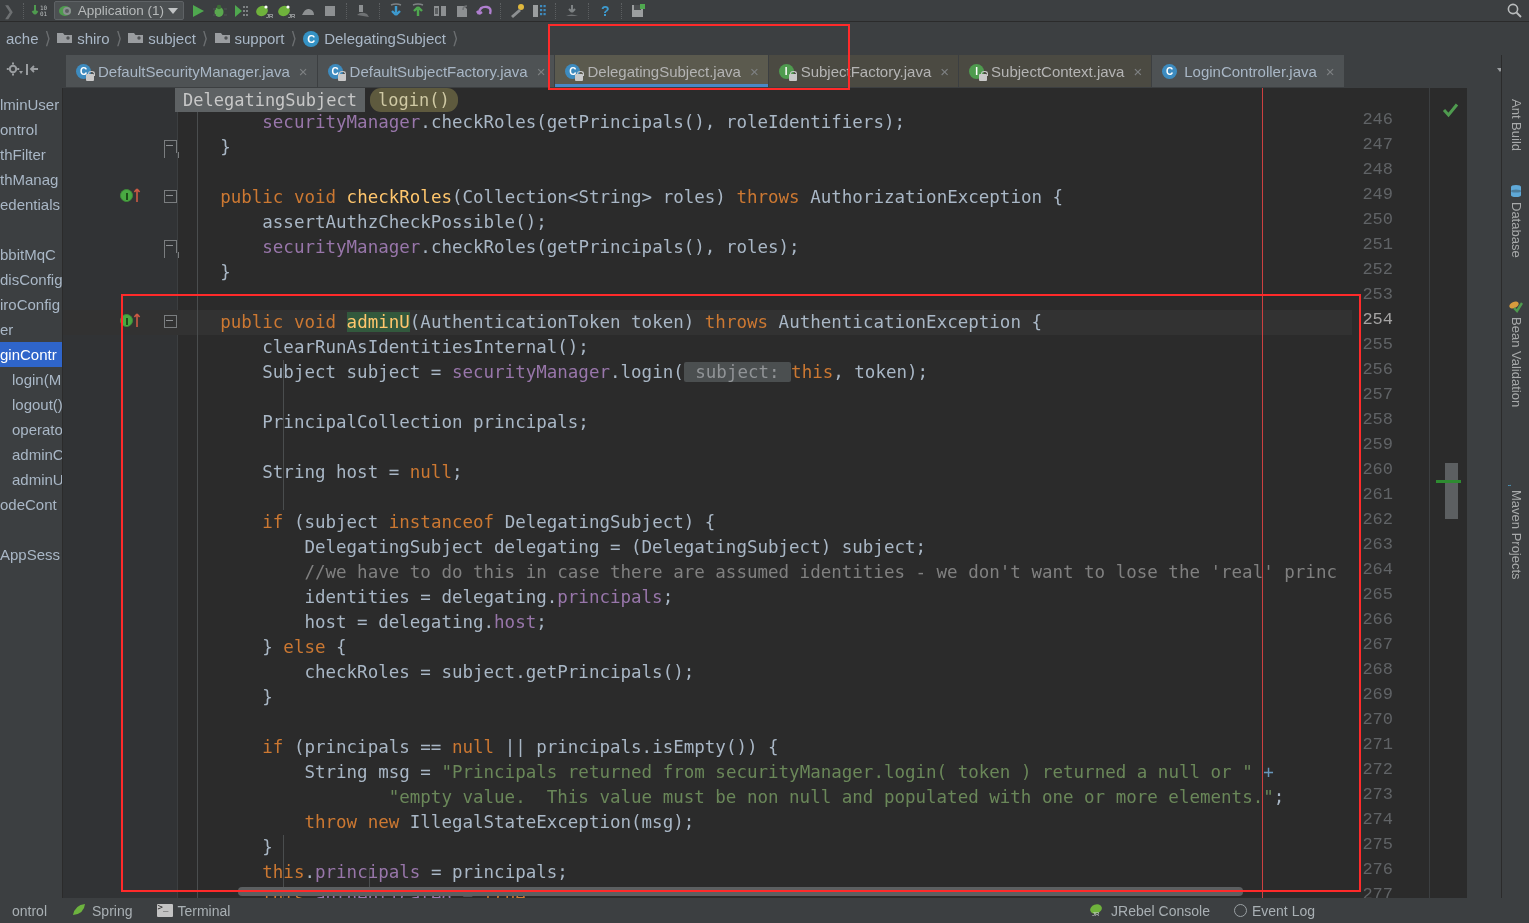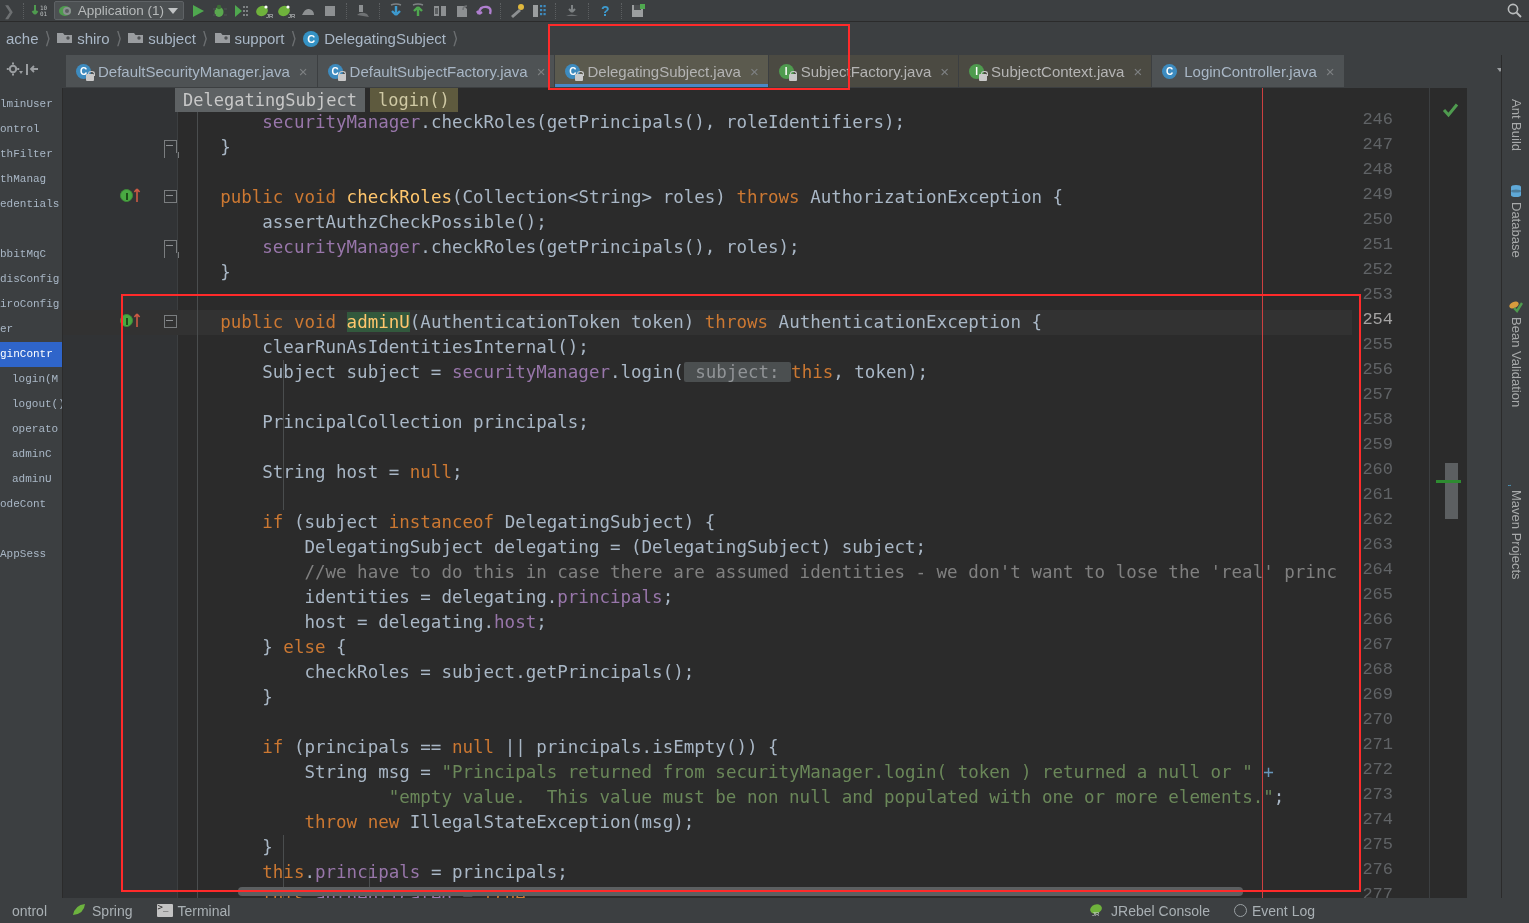--- a/index.html
+++ b/index.html
@@ -62,37 +62,37 @@
   .ficon .lock::before { content:""; position:absolute; left:1.5px; top:-3px; width:5px;height:4px;
                  border:1.5px solid #c9c9c9; border-bottom:none; border-radius:3px 3px 0 0; }
   #tab-right-ctrls { margin-left:auto; display:flex; align-items:center; gap:6px; padding-right:6px; }
 
   
   #leftpanel {
     position:absolute; left:0; top:88px; width:63px; height:810px;
     background:#3c3f41; overflow:hidden; border-right:1px solid #2b2b2b;
   }
   .struct-row {
-    height:25px; line-height:25px; font-size:11px; color:#a9b7c6;
-    white-space:nowrap; padding-left:0px; overflow:hidden;font-family:Liberation Mono, monospace;
+    height:25px; line-height:25px; font-size:15px; color:#a9b7c6;
+    white-space:nowrap; padding-left:0px; overflow:hidden;
   }
   .struct-row.sel { background:#2f65ca; color:#ffffff; }
   .struct-row.indent { padding-left:12px; }
 
   
   #editor {
     position:absolute; left:63px; top:88px; width:1404px; height:810px;
     background:#2b2b2b; overflow:hidden;
   }
   
   #chiprow { position:absolute; left:112px; top:0px; height:24px; display:flex; gap:5px; z-index:6; }
   .chip { height:24px; line-height:24px; padding:0 8px; font-family:"DejaVu Sans Mono", monospace;
           font-size:17px; color:#c8c8c8; }
   .chip.c1 { background:#5e6264; }
-  .chip.c2 { background:#5e5a3e; color:#cfc9a4; }
+  .chip.c2 { background:#5e5a3e; color:#cfc9a4;border-radius:11px; }
 
   #gutter { position:absolute; left:0; top:0; width:115px; height:810px; background:#313335; }
   #gutterline { position:absolute; left:114px; top:0; width:1px; height:810px; background:#3c3f41; }
 
   .lnum { position:absolute; right:74px; font-family:Liberation Mono, monospace; font-size:17px;
           color:#606366; text-align:right; width:48px; }
   .lnum.cur { color:#a4a3a3; }
 
   
   .fold { position:absolute; left:101px; width:13px; height:13px; }

